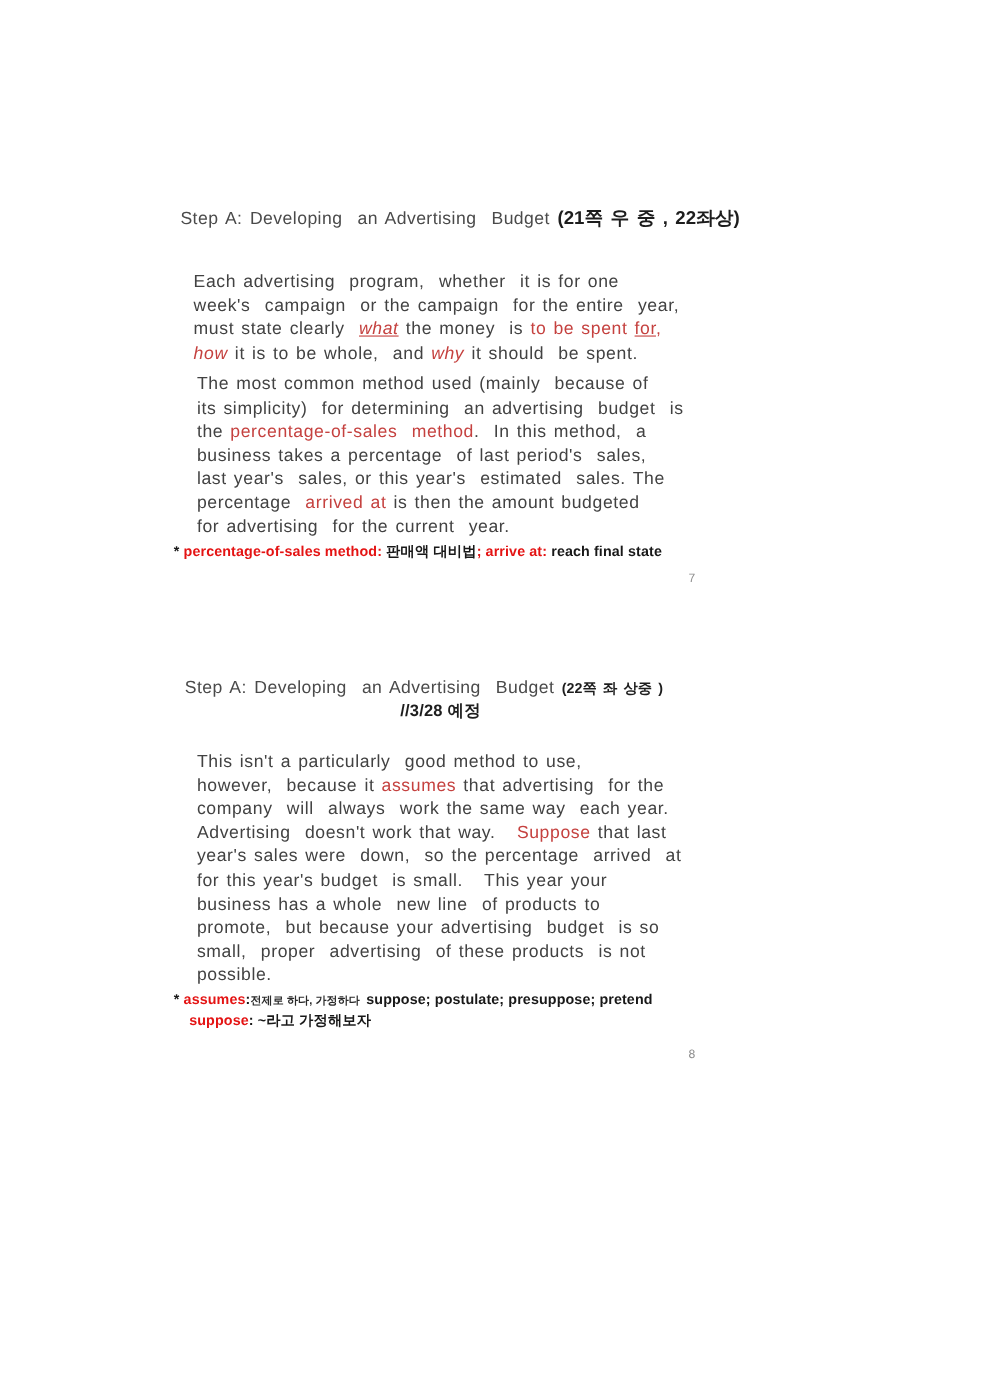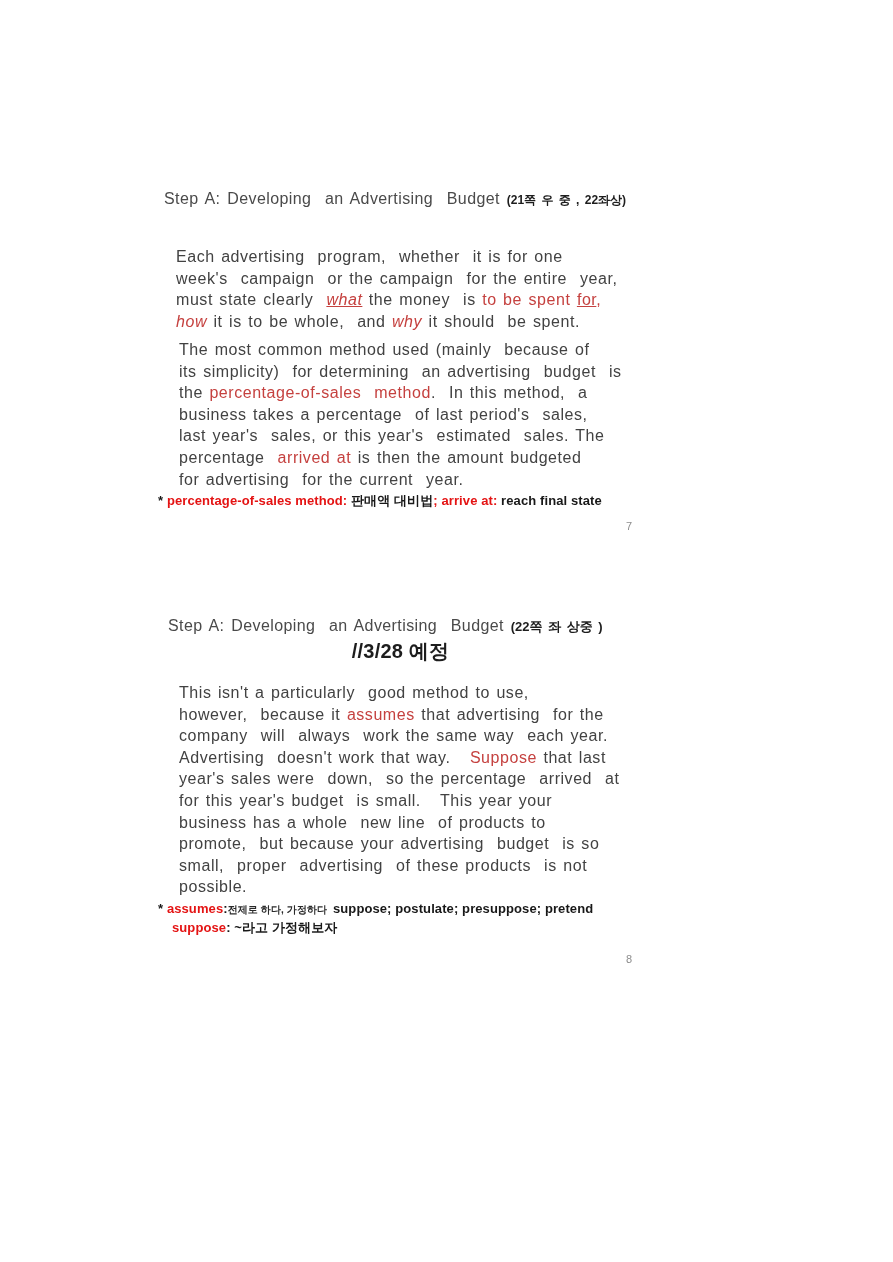--- a/index.html
+++ b/index.html
@@ -23,21 +23,21 @@
     line-height: 20px;
     color: #4a4a4a;
     letter-spacing: 0.4px;
     word-spacing: 2px;
     white-space: pre-wrap;
   }
   .title-line2 {
     text-align: center;
     font-weight: bold;
     color: #1d1d1d;
-    font-size: 20px;
+    font-size: 15px;
     margin-top: 1px;
     letter-spacing: 0.2px;
   }
 
   
   .body-text {
     font-size: 16px;
     line-height: 21.6px;
     color: #424242;
     letter-spacing: 0.55px;
@@ -63,21 +63,21 @@
   
   .seg-n   { }
   .seg-r   { color: #c5413f; }
   .seg-ri  { color: #c5413f; font-style: italic; }
   .seg-riu { color: #c5413f; font-style: italic; text-decoration: underline; }
   .seg-ru  { color: #c5413f; text-decoration: underline; }
   .seg-b   { font-weight: bold; color: #181818; }
   .seg-rb  { font-weight: bold; color: #e41313; text-align: center; }
   .seg-bs  { font-weight: bold; color: #2a2a2a; font-size: 10px; text-align: right; }
   .seg-t   { color: #4a4a4a; }
-  .seg-tn  { font-weight: bold; color: #1d1d1d; font-size: 12px; letter-spacing: 0; }
+  .seg-tn  { font-weight: bold; color: #1d1d1d; font-size: 17px; letter-spacing: 0; }
   .seg-tn2 { font-weight: bold; color: #1d1d1d; font-size: 13px; letter-spacing: 0; }
 </style>
 </head>
 <body>
 
 <div class="page">
 
   <section>
     <div class="abs slide-title" style="left:164px; top:189px;"><span class="seg-t">Step A: Developing  an Advertising  Budget </span><span class="seg-tn">(21쪽 우 중 , 22좌상)</span></div>
 

